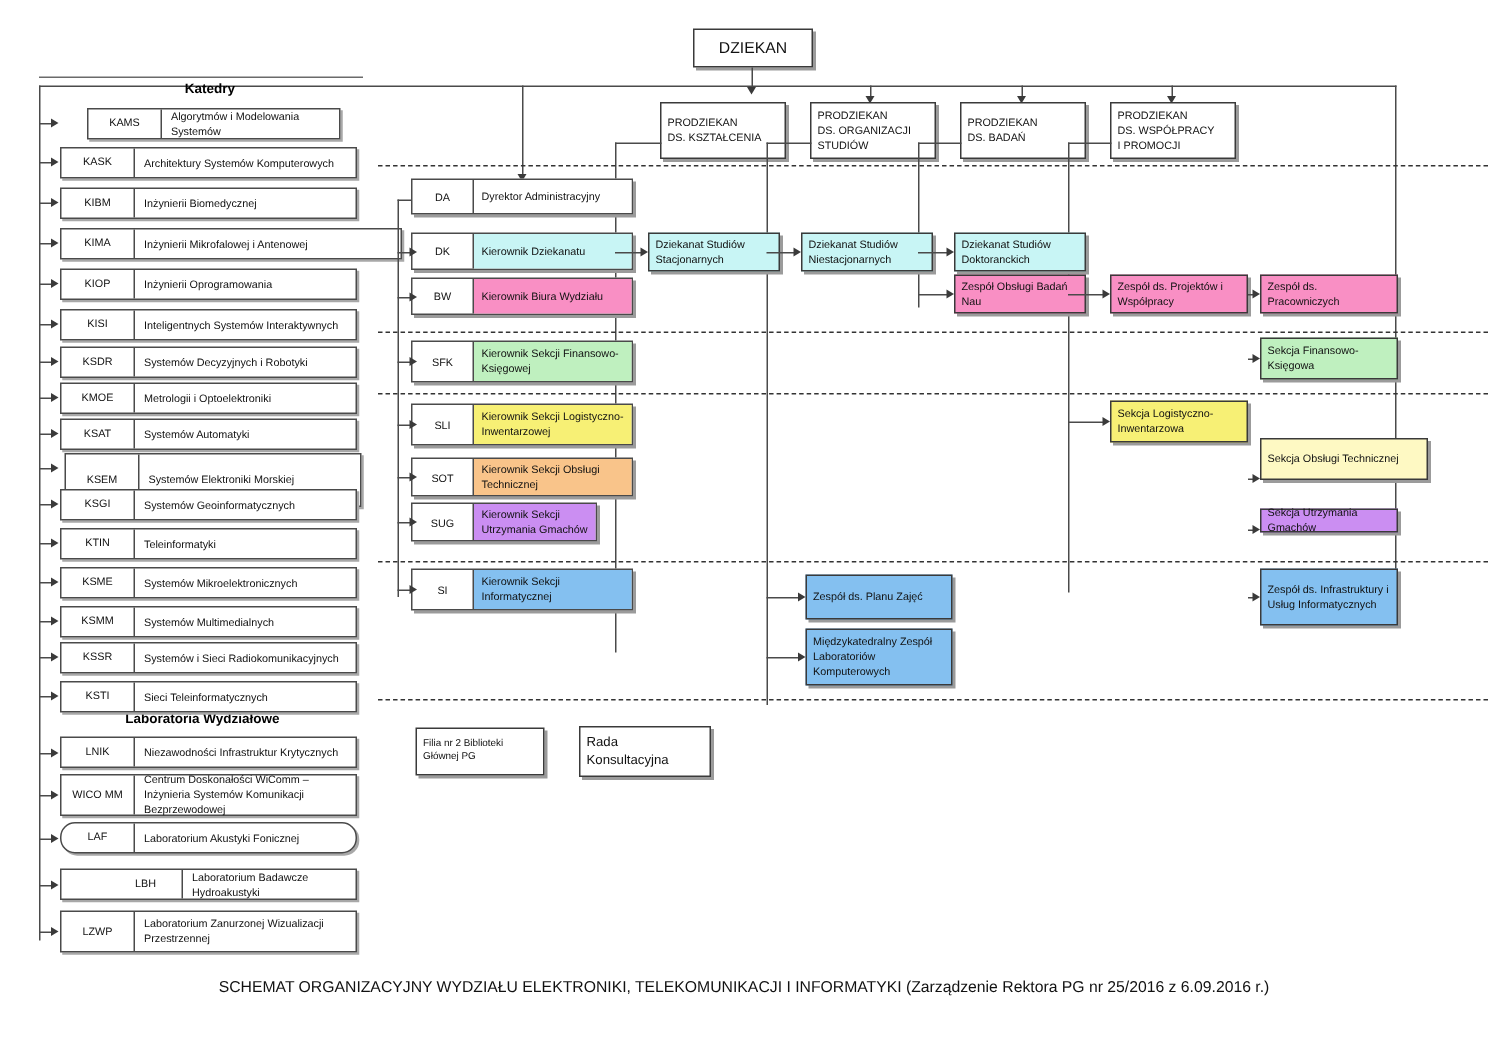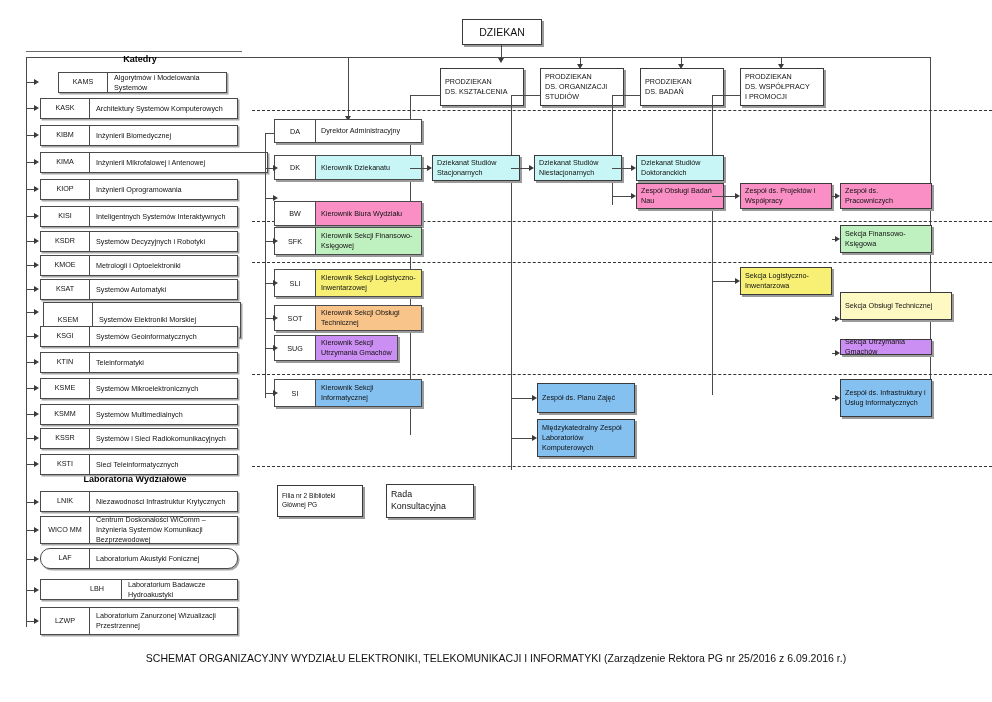--- a/index.html
+++ b/index.html
@@ -259,21 +259,21 @@
       <div class="staffrow" style="left: 274px; top: 119px; width: 148px; height: 24px;">
         <div class="code">DA</div>
         <div class="name" style="background: rgb(255, 255, 255);">Dyrektor Administracyjny</div>
       </div>
       <div class="staffrow" style="left: 274px; top: 155px; width: 148px; height: 25px;">
         <div class="code">DK</div>
         <div class="name" style="background: rgb(200, 245, 245);">Kierownik Dziekanatu</div>
       </div>
       <div class="hline" style="left: 265px; top: 167.5px; width: 9px;"></div>
       <div class="arrow right" style="left: 273px; top: 164.5px;"></div>
-      <div class="staffrow" style="left: 274px; top: 185px; width: 148px; height: 25px; margin-top: 16px;">
+      <div class="staffrow" style="left: 274px; top: 185px; width: 148px; height: 25px;">
         <div class="code">BW</div>
         <div class="name" style="background: rgb(249, 143, 196);">Kierownik Biura Wydziału</div>
       </div>
       <div class="hline" style="left: 265px; top: 197.5px; width: 9px;"></div>
       <div class="arrow right" style="left: 273px; top: 194.5px;"></div>
       <div class="staffrow" style="left: 274px; top: 227px; width: 148px; height: 28px;">
         <div class="code">SFK</div>
         <div class="name" style="background: rgb(191, 240, 191);">Kierownik Sekcji Finansowo-Księgowej</div>
       </div>
       <div class="hline" style="left: 265px; top: 241px; width: 9px;"></div>

